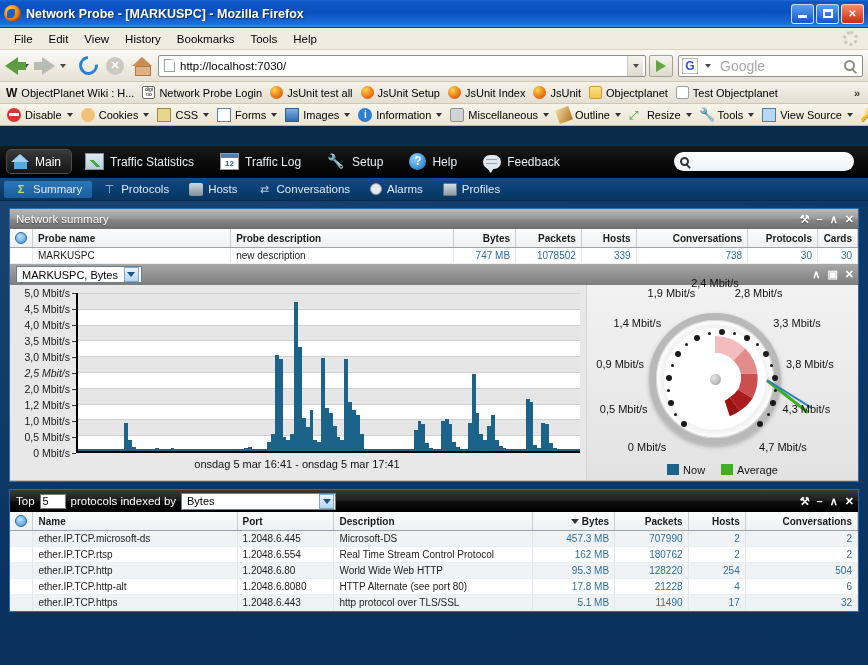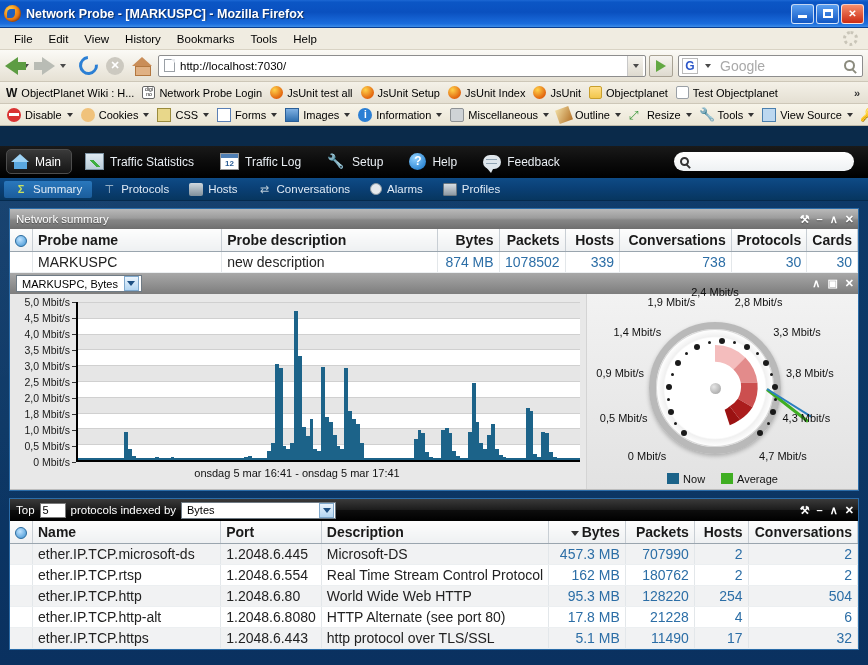--- a/index.html
+++ b/index.html
@@ -254,21 +254,21 @@
     height: 20px;
     background: linear-gradient(to bottom,#b9b9b9 0%,#9c9c9c 45%,#868686 55%,#6e6e6e 100%);
     display: flex; align-items: center; padding: 0 4px 0 6px;
     color: #fff; font-size: 11.5px; text-shadow: 0 1px 1px rgba(0,0,0,.4);
   }
   .hdr-title { flex:1; white-space:nowrap; }
   .hdr-btns { display:flex; align-items:center; gap:7px; color:#fff; font-size:11px; font-weight:bold; }
   .wrench { font-size:11px; }
 
   
-  table { border-collapse: collapse; width: 100%; font-size: 14px; border-radius: 9px; }
+  table { border-collapse: collapse; width: 100%; font-size: 10px; border-radius: 9px; }
   thead th {
     background: linear-gradient(to bottom,#fdfdfd,#eef0f2);
     border-right: 1px solid #c8ced4; border-bottom: 1px solid #9aa5ae;
     padding: 3px 5px; font-weight: bold; color: #1a1a1a; text-align: left;
     white-space: nowrap;
   }
   thead th.num { text-align: right; }
   tbody td {
     padding: 2px 5px; border-right: 1px solid #e3e7ea; border-bottom: 1px solid #eceff1;
     color: #222; white-space: nowrap; overflow: hidden;
@@ -608,21 +608,21 @@
             <th class="num" style="width:112px">Conversations</th>
             <th class="num" style="width:70px">Protocols</th>
             <th class="num" style="width:40px">Cards</th>
           </tr>
         </thead>
         <tbody>
           <tr>
             <td class="sel-col"></td>
             <td>MARKUSPC</td>
             <td>new description</td>
-            <td class="num">874 MB</td>
+            <td class="num">747 MB</td>
             <td class="num">1078502</td>
             <td class="num">339</td>
             <td class="num">738</td>
             <td class="num">30</td>
             <td class="num">30</td>
           </tr>
         </tbody>
       </table>
 
       <div class="chartbar">
@@ -647,25 +647,25 @@
                 <span style="top: 0%;">5,0 Mbit/s</span>
                 <div class="ytick" style="top: 0%;"></div>
                 <span style="top: 10%;">4,5 Mbit/s</span>
                 <div class="ytick" style="top: 10%;"></div>
                 <span style="top: 20%;">4,0 Mbit/s</span>
                 <div class="ytick" style="top: 20%;"></div>
                 <span style="top: 30%;">3,5 Mbit/s</span>
                 <div class="ytick" style="top: 30%;"></div>
                 <span style="top: 40%;">3,0 Mbit/s</span>
                 <div class="ytick" style="top: 40%;"></div>
-                <span style="top: 50%;">2,5 Mbit/s</span>
+                <span style="top: 50%; font-style: italic;">2,5 Mbit/s</span>
                 <div class="ytick" style="top: 50%;"></div>
                 <span style="top: 60%; text-align: center;">2,0 Mbit/s</span>
                 <div class="ytick" style="top: 60%;"></div>
-                <span style="top: 70%;">1,8 Mbit/s</span>
+                <span style="top: 70%;">1,2 Mbit/s</span>
                 <div class="ytick" style="top: 70%;"></div>
                 <span style="top: 80%;">1,0 Mbit/s</span>
                 <div class="ytick" style="top: 80%;"></div>
                 <span style="top: 90%;">0,5 Mbit/s</span>
                 <div class="ytick" style="top: 90%;"></div>
                 <span style="top: 100%;">0 Mbit/s</span>
                 <div class="ytick" style="top: 100%;"></div>
               </div>
             <div class="plot" id="plot">
               <div class="band" style="top: 0%; height: 10%; background: rgb(230, 230, 230);"></div>

